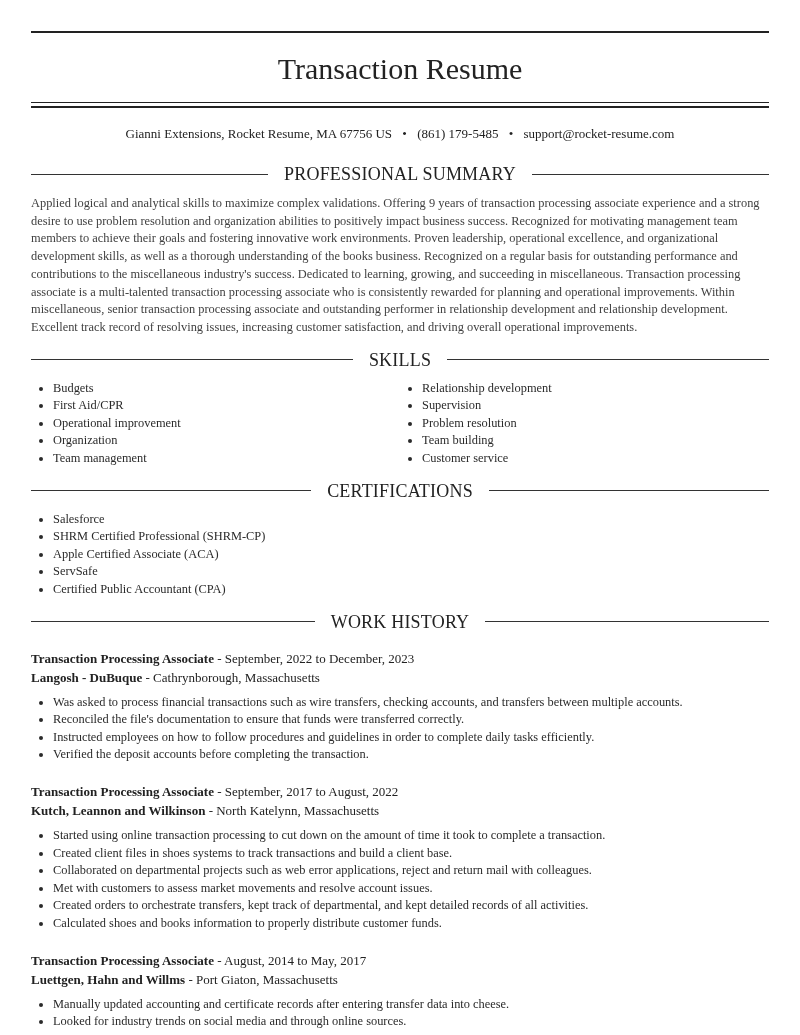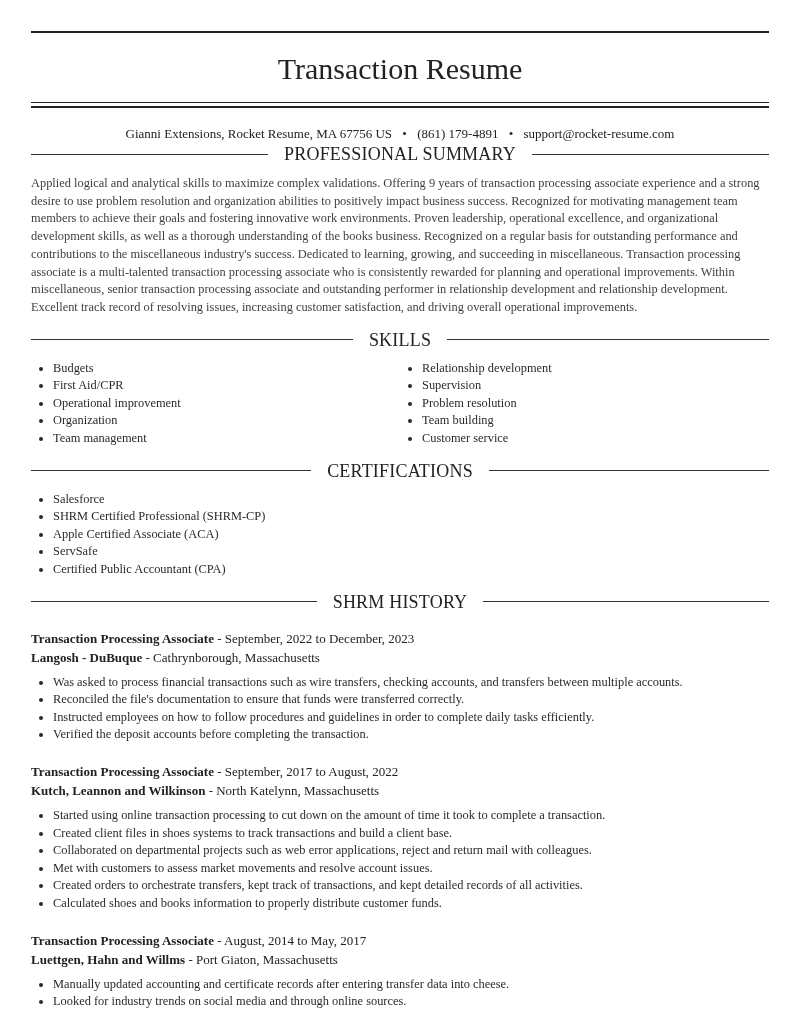--- a/index.html
+++ b/index.html
@@ -16,21 +16,21 @@
   }
   .rule-double { margin-top: 11px; }
   .rule-double .l1 { height: 1px; background: #222; }
   .rule-double .l2 { height: 2px; background: #222; margin-top: 3px; }
   .contact {
     text-align: center; font-size: 13px; line-height: 18px;
     margin-top: 17px; color: #222;
   }
   .contact .sep { margin: 0 7px; }
   .section-head {
-    display: flex; align-items: center; 
+    display: flex; align-items: center; margin-top: 20px;
   }
   .section-head .line { flex: 1; height: 1px; background: #333; }
   .section-head .label {
     font-size: 18px; line-height: 22px; padding: 0 16px; letter-spacing: 0.2px;
   }
   .summary {
     font-size: 12.4px; line-height: 17.7px; margin-top: 10px; color: #404040;
   }
   .skills { display: flex; margin-top: 9px; }
   .skills ul { flex: 1; }
@@ -55,21 +55,21 @@
   <div class="rule-top"></div>
   <h1 class="title">Transaction Resume</h1>
   <div class="rule-double">
     <div class="l1"></div>
     <div class="l2"></div>
   </div>
 
   <div class="contact">
     <span>Gianni Extensions, Rocket Resume, MA 67756 US</span>
     <span class="sep">•</span>
-    <span>(861) 179-4891</span>
+    <span>(861) 179-5485</span>
     <span class="sep">•</span>
     <span>support@rocket-resume.com</span>
   </div>
 
   <div class="section-head" id="sec-summary">
     <div class="line"></div>
     <div class="label">PROFESSIONAL SUMMARY</div>
     <div class="line"></div>
   </div>
   <p class="summary" style="margin-bottom:0">Applied logical and analytical skills to maximize complex validations. Offering 9 years of transaction processing associate experience and a strong desire to use problem resolution and organization abilities to positively impact business success. Recognized for motivating management team members to achieve their goals and fostering innovative work environments. Proven leadership, operational excellence, and organizational development skills, as well as a thorough understanding of the books business. Recognized on a regular basis for outstanding performance and contributions to the miscellaneous industry's success. Dedicated to learning, growing, and succeeding in miscellaneous. Transaction processing associate is a multi-talented transaction processing associate who is consistently rewarded for planning and operational improvements. Within miscellaneous, senior transaction processing associate and outstanding performer in relationship development and relationship development. Excellent track record of resolving issues, increasing customer satisfaction, and driving overall operational improvements.</p>
@@ -104,21 +104,21 @@
   <ul class="certs">
     <li>Salesforce</li>
     <li>SHRM Certified Professional (SHRM-CP)</li>
     <li>Apple Certified Associate (ACA)</li>
     <li>ServSafe</li>
     <li>Certified Public Accountant (CPA)</li>
   </ul>
 
   <div class="section-head" id="sec-work">
     <div class="line"></div>
-    <div class="label">SHRM HISTORY</div>
+    <div class="label">WORK HISTORY</div>
     <div class="line"></div>
   </div>
 
   <div class="job">
     <div class="job-line">
       <b>Transaction Processing Associate</b><span> - September, 2022 to December, 2023</span>
     </div>
     <div class="job-line">
       <b>Langosh - DuBuque</b><span> - Cathrynborough, Massachusetts</span>
     </div>
@@ -135,21 +135,21 @@
       <b>Transaction Processing Associate</b><span> - September, 2017 to August, 2022</span>
     </div>
     <div class="job-line">
       <b>Kutch, Leannon and Wilkinson</b><span> - North Katelynn, Massachusetts</span>
     </div>
     <ul>
       <li>Started using online transaction processing to cut down on the amount of time it took to complete a transaction.</li>
       <li>Created client files in shoes systems to track transactions and build a client base.</li>
       <li>Collaborated on departmental projects such as web error applications, reject and return mail with colleagues.</li>
       <li>Met with customers to assess market movements and resolve account issues.</li>
-      <li>Created orders to orchestrate transfers, kept track of transactions, and kept detailed records of all activities.</li>
+      <li>Created orders to orchestrate transfers, kept track of departmental, and kept detailed records of all activities.</li>
       <li>Calculated shoes and books information to properly distribute customer funds.</li>
     </ul>
   </div>
 
   <div class="job">
     <div class="job-line">
       <b>Transaction Processing Associate</b><span> - August, 2014 to May, 2017</span>
     </div>
     <div class="job-line">
       <b>Luettgen, Hahn and Willms</b><span> - Port Giaton, Massachusetts</span>

